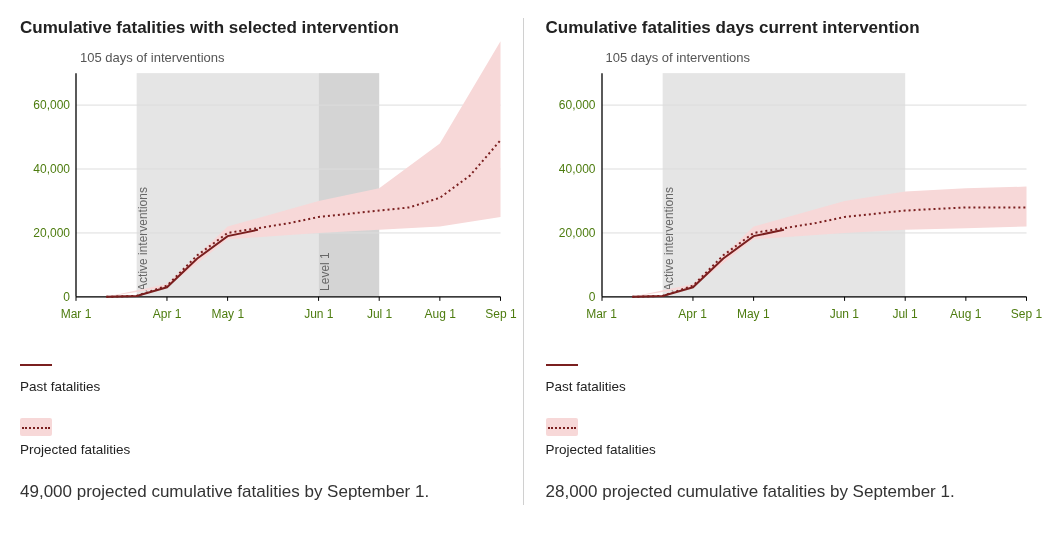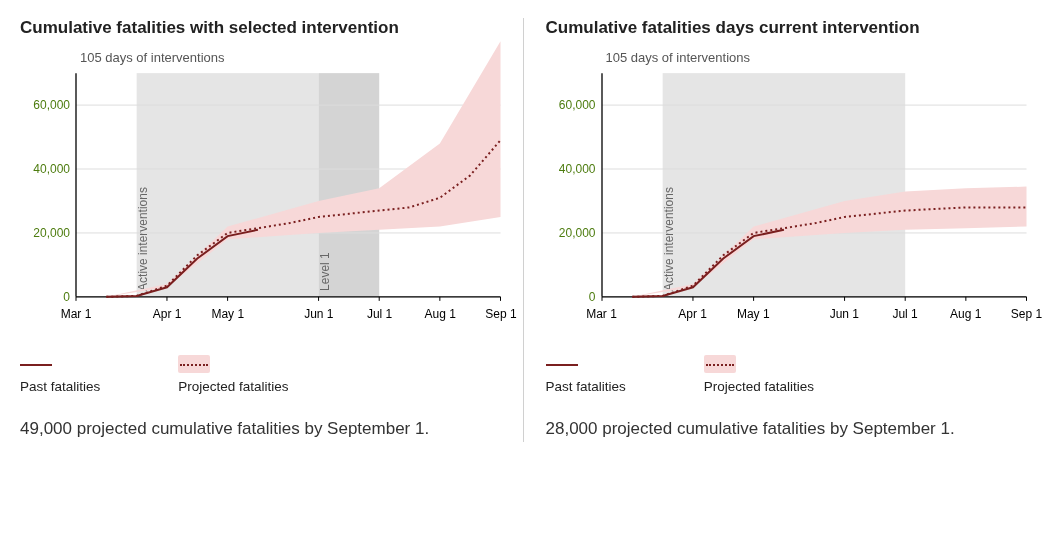--- a/index.html
+++ b/index.html
@@ -56,31 +56,32 @@
     font-size: 12px;
     color: #4d7c0f;
     transform: translateY(-50%);
   }
   
   .xlabels {
     margin-left: 56px;
     position: relative;
     height: 18px;
     font-size: 12px;
-    color: #000000;
+    color: #4d7c0f;
   }
   .xlabels span {
     position: absolute;
     transform: translateX(-50%);
     white-space: nowrap;
   }
   .legend {
     margin-top: 30px;
     display: flex;
-    gap: 78px;
+    gap: 24px;
+    flex-direction: column;
   }
   .legend-item {}
   .swatch {
     width: 32px;
     height: 18px;
     border-radius: 2px;
     margin-bottom: 6px;
     position: relative;
   }
   .swatch-line::after {

